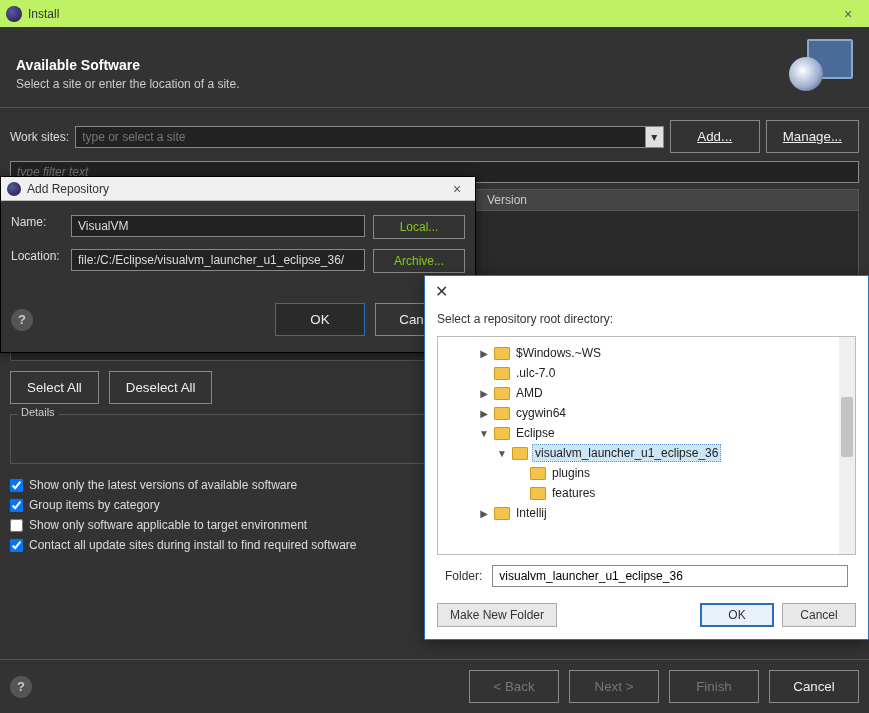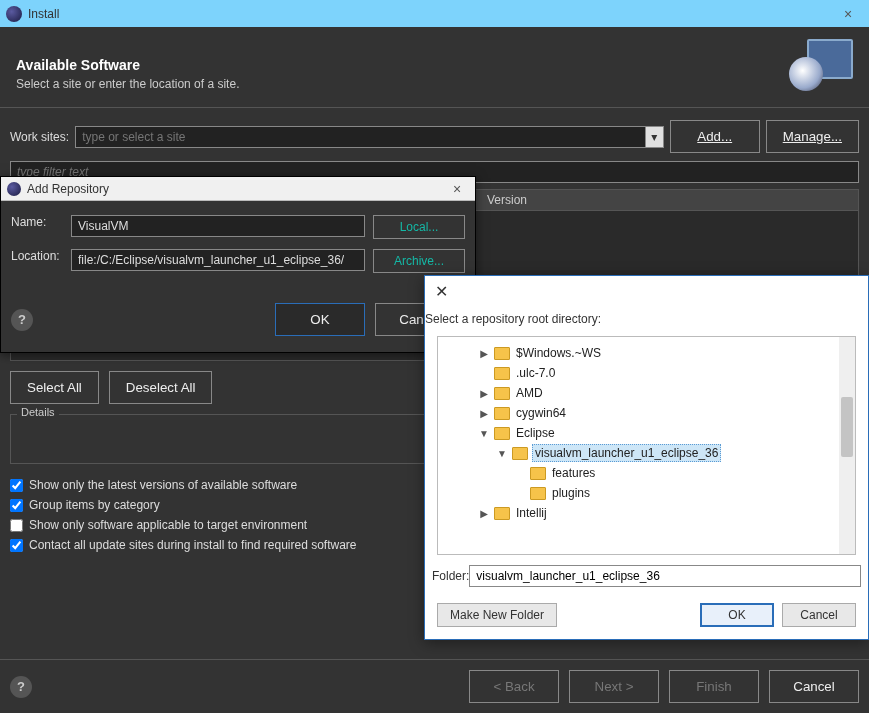--- a/index.html
+++ b/index.html
@@ -1,19 +1,19 @@
 <!DOCTYPE html>
 <html><head>
 <meta charset="utf-8">
 <style>
   * { box-sizing: border-box; margin: 0; padding: 0; }
   body { font-family: "Segoe UI", Tahoma, sans-serif; font-size: 12px; background: #333; width: 869px; height: 713px; overflow: hidden; position: relative; }
 
   
-  .titlebar { background: #7dd3fc; height: 27px; display: flex; align-items: center; padding: 0 6px; border-bottom: 0 solid #ccc; }
+  .titlebar { background: #bef264; height: 27px; display: flex; align-items: center; padding: 0 6px; border-bottom: 0 solid #ccc; }
   .titlebar .ico { width: 16px; height: 16px; border-radius: 50%; background: radial-gradient(circle at 35% 35%, #5a5aa0, #1a1a40); margin-right: 6px; }
   .titlebar .title { flex: 1; color: #333; font-size: 12px; }
   .titlebar .close { width: 30px; text-align: center; color: #555; cursor: default; font-size:14px;}
 
   
   .header { background: #333; color: #eee; padding: 10px 16px 16px; display: flex; align-items: flex-end; gap: 24px; border-bottom: 1px solid #555;}
   .header .txt { flex: 1; }
   .header h2 { font-size: 14px; font-weight: bold; color: #fff; margin-bottom: 4px; }
   .header .sub { font-size: 12px; color: #ccc; }
   .header .wizimg { width: 64px; height: 54px; position: relative; }
@@ -55,42 +55,42 @@
   
   .dlg-repo { position:absolute; top:176px; left:0; width:476px; background:#333; border:1px solid #000; box-shadow:0 2px 10px rgba(0,0,0,.5); }
   .dlg-repo .tb { background:#f0f0f0; height:24px; display:flex; align-items:center; padding:0 6px; border-bottom:1px solid #bbb;}
   .dlg-repo .tb .ico{ width:14px;height:14px;border-radius:50%;background:radial-gradient(circle at 35% 35%,#5a5aa0,#1a1a40);margin-right:6px;}
   .dlg-repo .tb .t { flex:1; color:#333; font-size:12px;}
   .dlg-repo .tb .x { width:24px; text-align:center; color:#555; font-size:14px;}
   .dlg-repo .content { padding: 14px 10px 10px; color:#ddd;}
   .dlg-repo .frow { display:flex; align-items:flex-start; gap:8px; margin-bottom:10px;}
   .dlg-repo .frow .flbl { width:52px;}
   .dlg-repo .frow .fin { flex:1; border:1px solid #888; background:#222; height:22px; color:#ddd; padding:0 6px; font-size:12px;}
-  .dlg-repo .frow .fbtn { width:92px; height:24px; border:1px solid #888; background:#333; color:#14b8a6; text-align:center; line-height:22px;}
+  .dlg-repo .frow .fbtn { width:92px; height:24px; border:1px solid #888; background:#333; color:#84cc16; text-align:center; line-height:22px;}
   .dlg-repo .btm { display:flex; align-items:center; gap:10px; margin-top:30px; padding-bottom:6px;}
   .dlg-repo .btm .spacer{flex:1;}
   .dlg-repo .btm .btn-dark{min-width:90px;}
   .dlg-repo .btm .btn-dark.primary{ border:1px solid #2a6db8; background:#2a2a2a;}
 
   
   .dlg-browse { position:absolute; top:275px; left:424px; width:445px; height:365px; background:#fff; border:1px solid #2a6db8; box-shadow:0 3px 14px rgba(0,0,0,.4); display:flex; flex-direction:column;}
   .dlg-browse .tbb { background:#fff; height:30px; display:flex; align-items:center; padding:0 10px; color:#222; font-size:12px;}
   .dlg-browse .tbb .t{flex:1;}
   .dlg-browse .tbb .x{ font-size:16px; color:#333;}
-  .dlg-browse .msg { padding:6px 0 10px; color:#333; font-size:12px;}
+  .dlg-browse .msg { padding:6px 12px 10px; color:#333; font-size:12px;}
   .dlg-browse .treewrap { flex:1; margin:0 12px; border:1px solid #bbb; display:flex; }
   .dlg-browse .tree { flex:1; overflow:auto; padding:6px 4px; font-size:12px; color:#222;}
   .dlg-browse .sb { width:16px; background:#efefef; position:relative;}
   .dlg-browse .sb .thumb{ position:absolute; top:60px; left:2px; right:2px; height:60px; background:#c4c4c4; border-radius:2px;}
   .node { display:flex; align-items:center; height:20px; gap:4px; padding-left: calc(var(--d,0) * 18px);}
   .node .chev { width:12px; text-align:center; color:#555; font-size:10px;}
   .node .fold { width:16px; height:13px; background:#f6c34a; border:1px solid #cc9a22; border-radius:1px; position:relative;}
   .node .nm { padding:1px 2px;}
   .node.sel .nm { background:#cde6f7; border:1px dotted #5a9bd4;}
-  .dlg-browse .folderrow { display:flex; align-items:center; padding:10px 7px;}
+  .dlg-browse .folderrow { display:flex; align-items:center; gap:10px; padding:10px 20px;}
   .dlg-browse .folderrow .fl{ color:#333;}
   .dlg-browse .folderrow input { flex:1; height:22px; border:1px solid #888; padding:0 6px; font-size:12px;}
   .dlg-browse .bbar { display:flex; align-items:center; padding:6px 12px 12px; gap:8px;}
   .dlg-browse .bbar .spacer{flex:1;}
   .bbtn { height:24px; min-width:74px; padding:0 12px; border:1px solid #aaa; background:#e8e8e8; color:#333; font-size:12px;}
   .bbtn.primary { border:2px solid #2a6db8; background:#e8f0fa;}
 </style>
 </head>
 <body>
 
@@ -227,26 +227,26 @@
           <span class="nm">Eclipse</span>
         </div>
         <div class="node sel" style="--d: 3;">
           <span class="chev">▼</span>
           <span class="fold"></span>
           <span class="nm">visualvm_launcher_u1_eclipse_36</span>
         </div>
         <div class="node" style="--d: 4;">
           <span class="chev"></span>
           <span class="fold"></span>
-          <span class="nm">features</span>
+          <span class="nm">plugins</span>
         </div>
         <div class="node" style="--d: 4;">
           <span class="chev"></span>
           <span class="fold"></span>
-          <span class="nm">plugins</span>
+          <span class="nm">features</span>
         </div>
         <div class="node" style="--d: 2;">
           <span class="chev">▶</span>
           <span class="fold"></span>
           <span class="nm">Intellij</span>
         </div>
       </div>
     <div class="sb">
         <div class="thumb"></div>
       </div>

